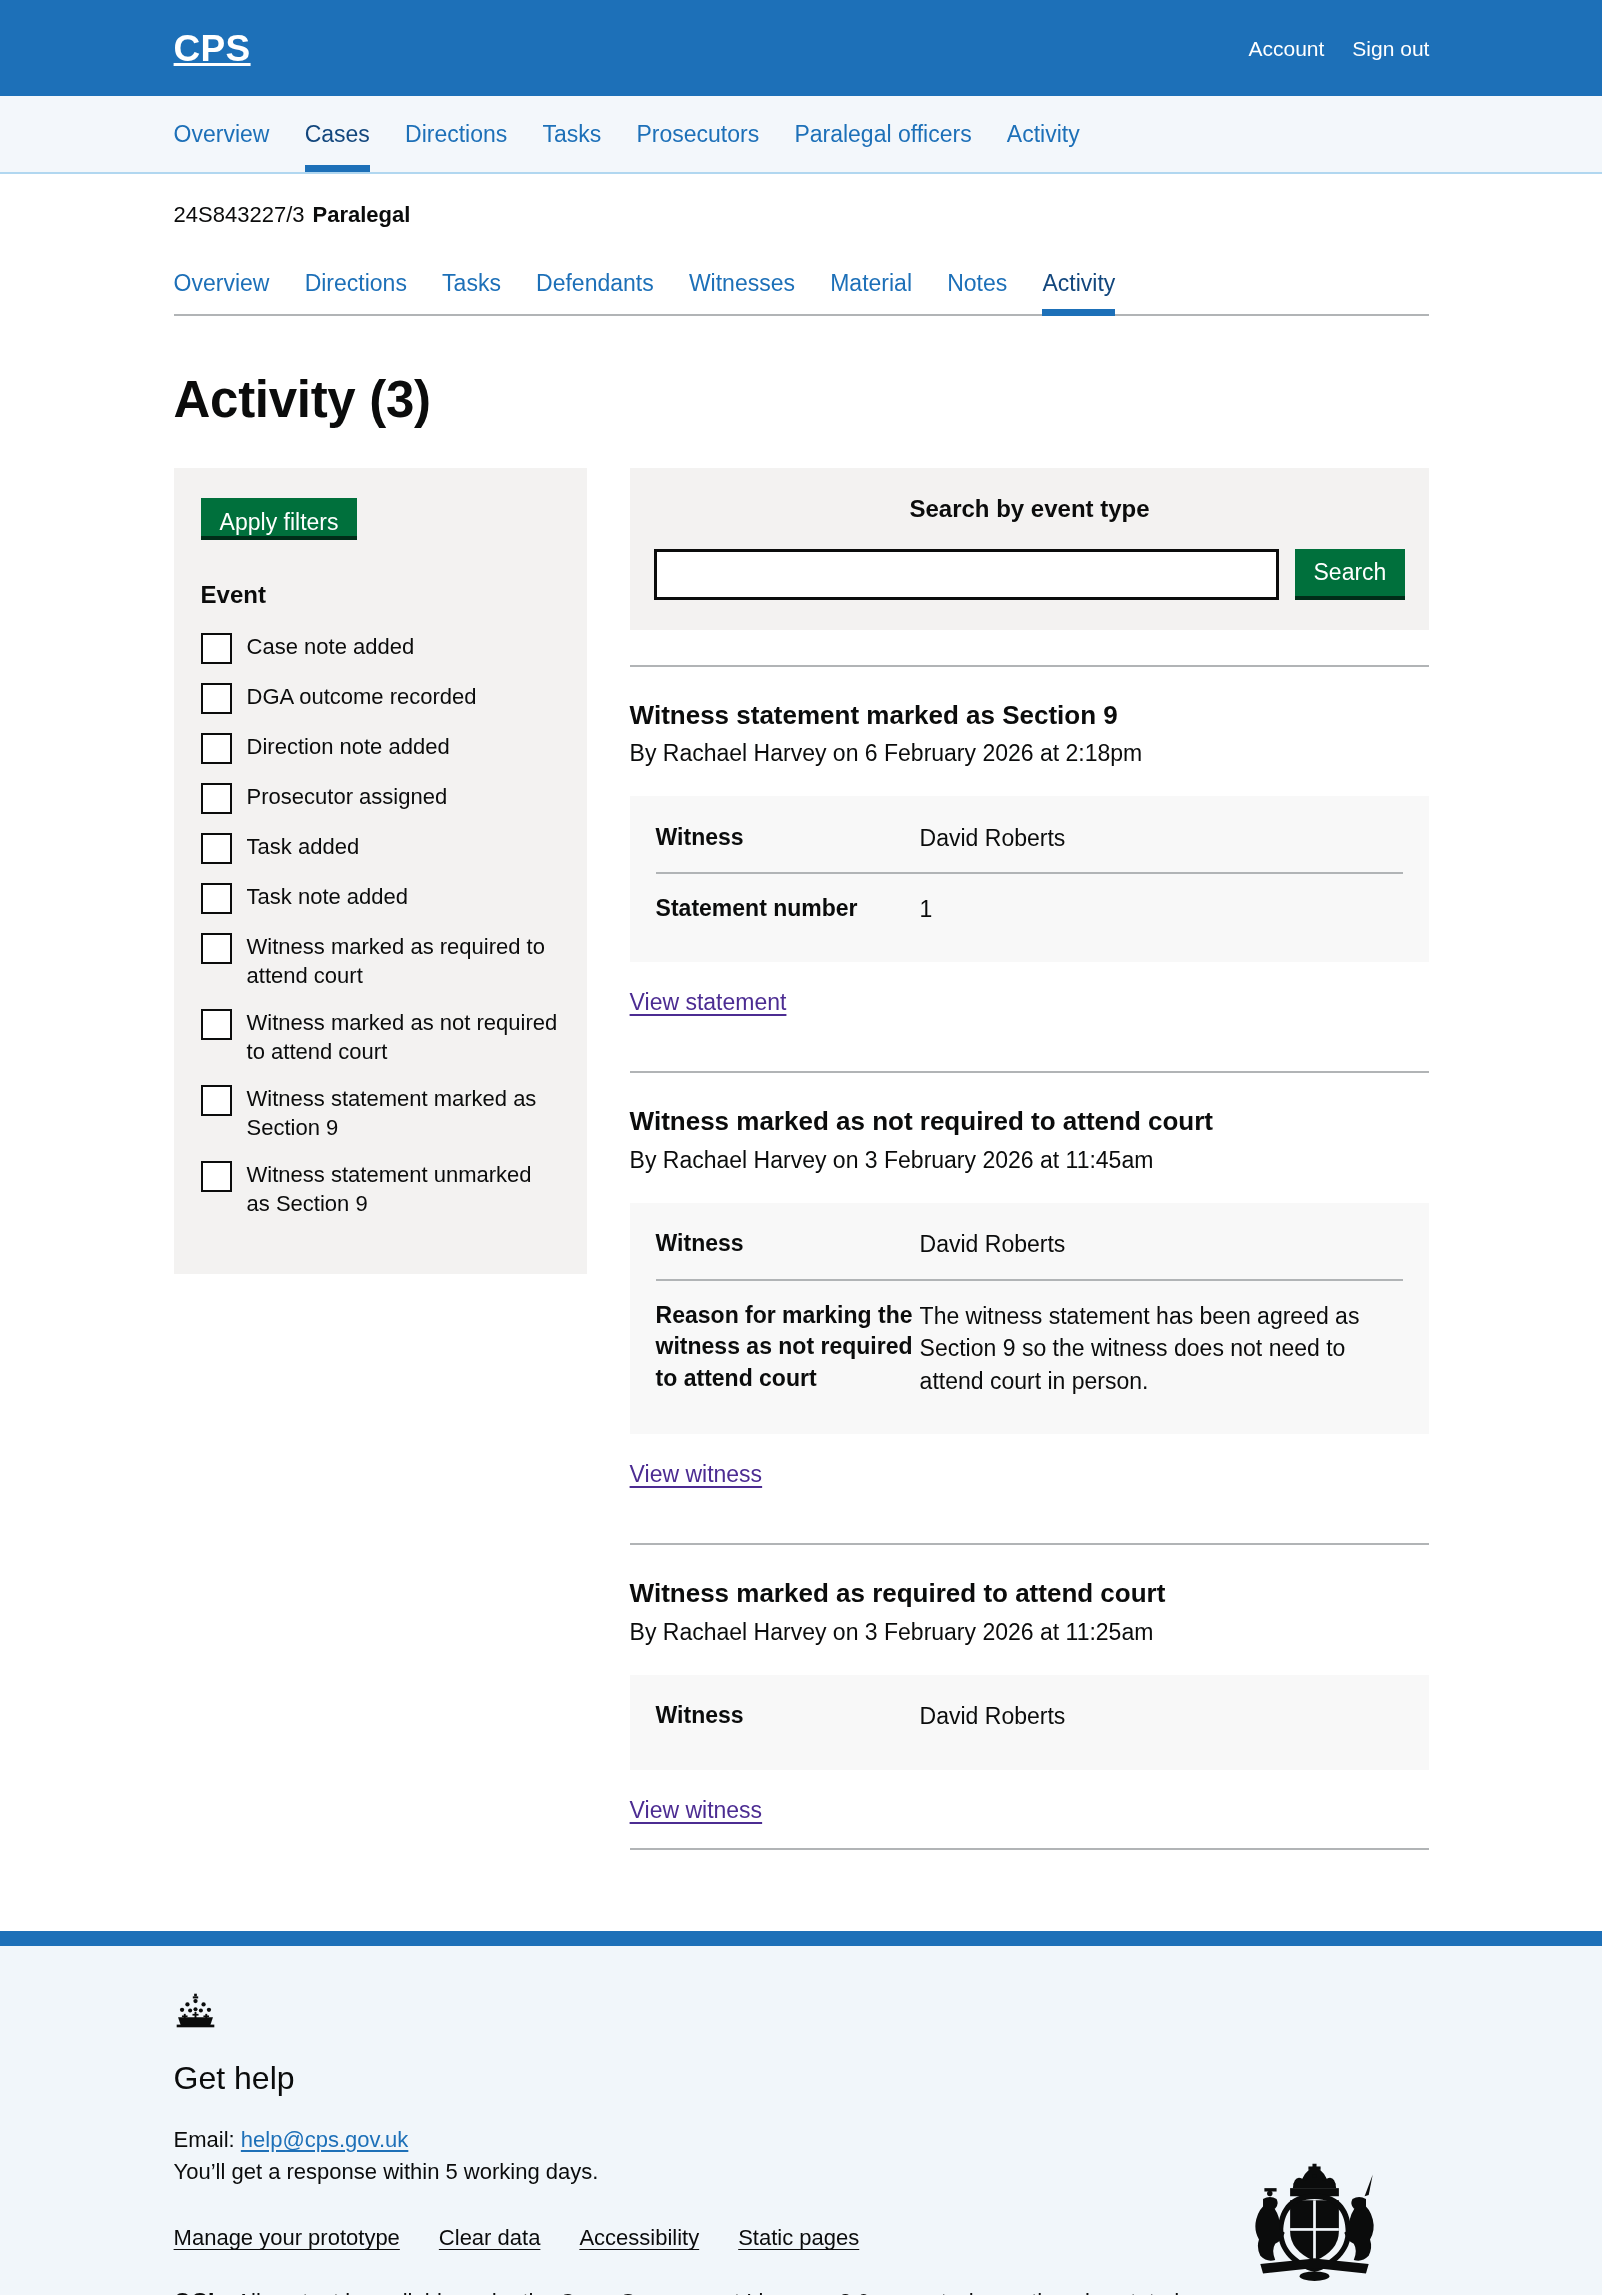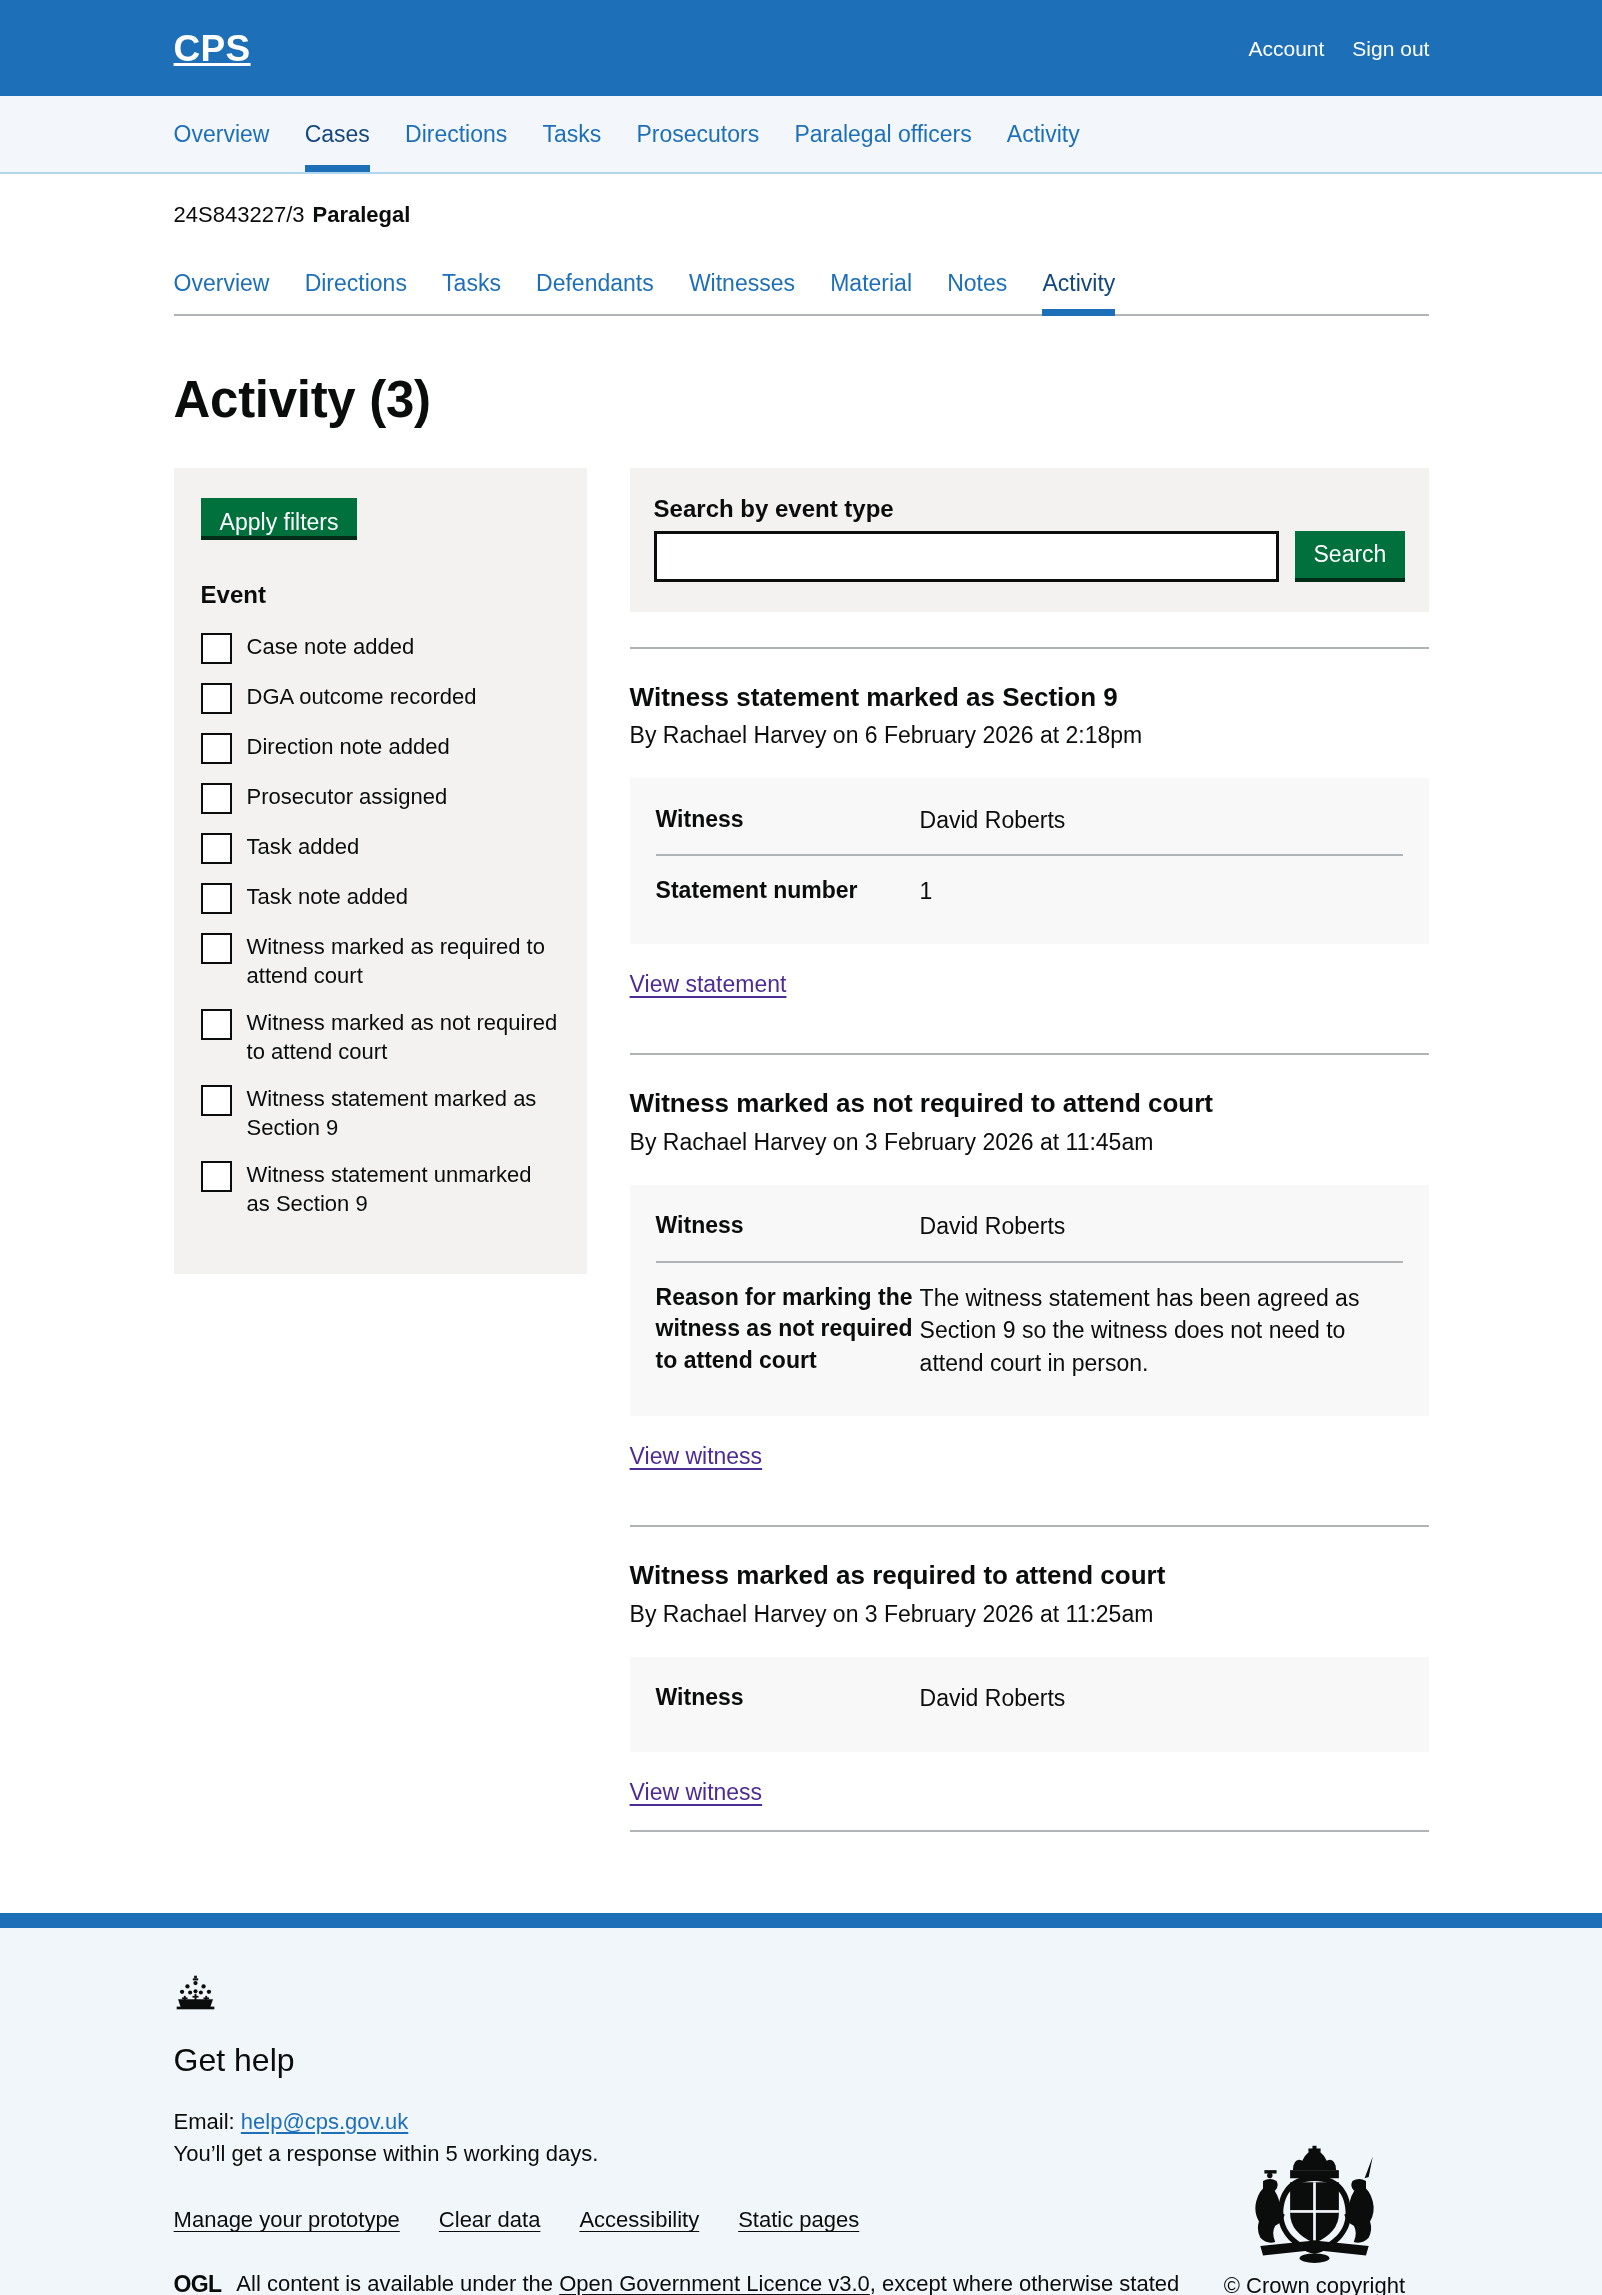--- a/index.html
+++ b/index.html
@@ -187,21 +187,22 @@
 
   
   .search-panel {
     background: #f3f2f1;
     padding: 27px 24px 30px 24px;
   }
   .search-label {
     font-size: 24px;
     font-weight: 700;
     display: block;
-    margin-bottom: 8px;
+    margin-bottom: 26px;
+    text-align: center;
   }
   .search-row { display: flex; align-items: stretch; gap: 0; }
   .search-input {
     flex: 1 1 auto;
     height: 51px;
     border: 3.4px solid #0b0c0c;
     background: #ffffff;
     font-family: inherit;
     font-size: 22px;
     padding: 0 9.5px;

